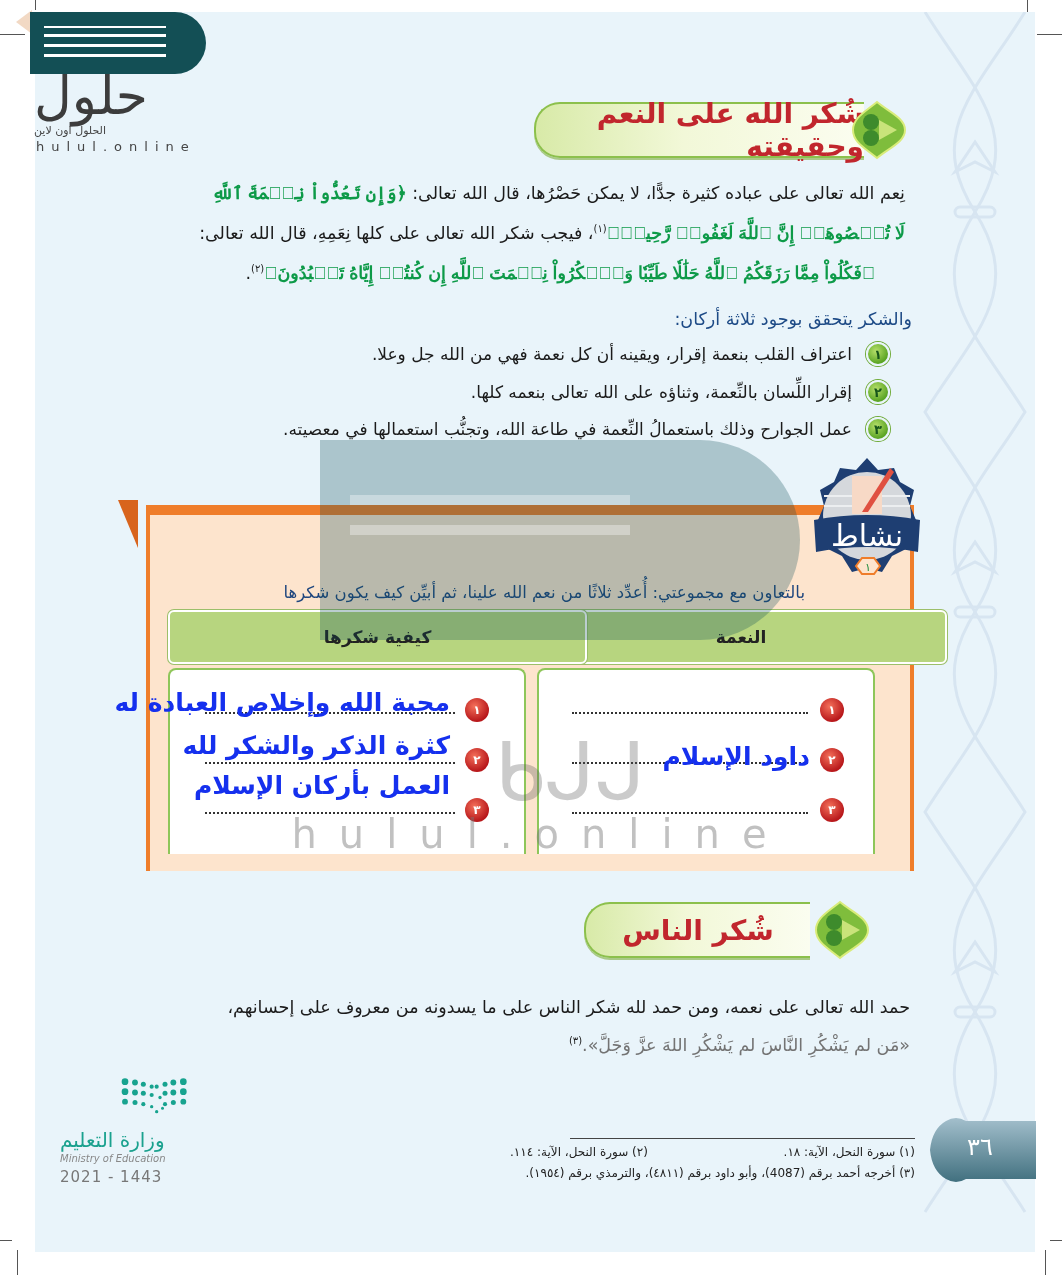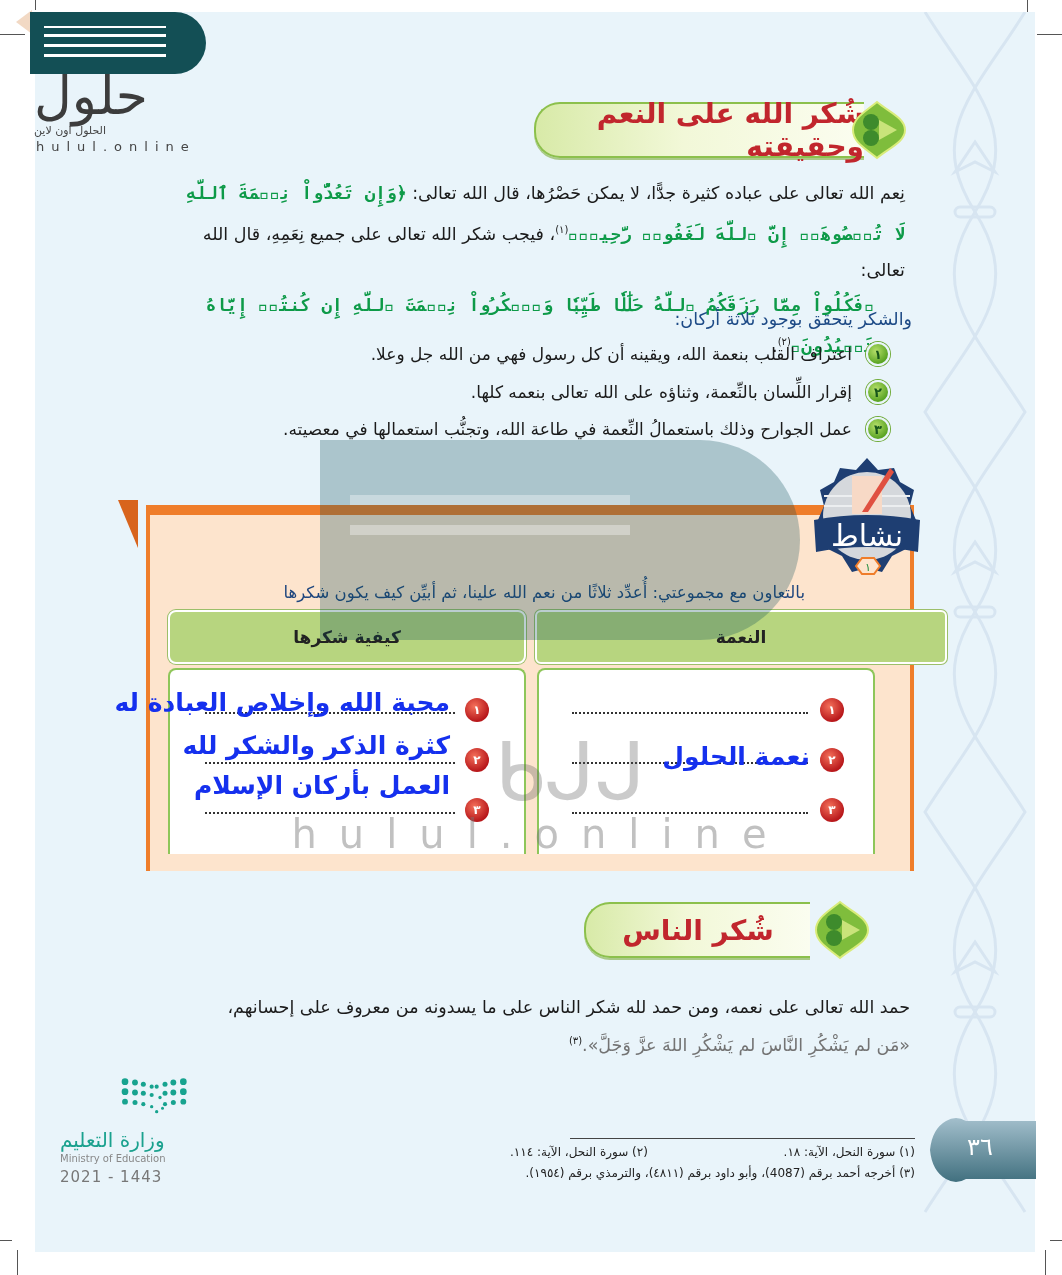--- a/index.html
+++ b/index.html
@@ -36,21 +36,21 @@
     background: linear-gradient(90deg, #d8eaa8 0%, #f2f8d8 45%, #fbfdf0 100%);
     border: 2px solid #8cc04c; border-right: none;
     box-shadow: 0 2px 0 #a9c987;
     display: flex; align-items: center; justify-content: center; direction: rtl; }
   .sec-head .title { color: #c1262d; font-weight: bold; font-size: 28px;
     font-family: "DejaVu Sans", sans-serif; }
   .sec-emblem { position: absolute; width: 64px; height: 64px; }
 
   .rtl { direction: rtl; text-align: right; }
   .para { position: absolute; font-size: 17.5px; color: #1b1b1b; line-height: 35px; }
-  .quran { color: #0d9a48; font-weight: bold; font-family: Liberation Mono, monospace; }
+  .quran { color: #0d9a48; font-weight: bold; font-family: Liberation Sans, sans-serif; }
   .blue-intro { color: #1d4a86; }
   .sup { font-size: 10px; vertical-align: super; }
 
   .pillar { position: absolute; display: flex; align-items: center; direction: rtl; font-size: 17px; color: #1b1b1b; }
   .num-green { width: 24px; height: 24px; border-radius: 50%;
     background: radial-gradient(circle at 40% 35%, #b7e06b, #5aa424 70%);
     border: 2px solid #e9f4fa; box-shadow: 0 0 0 1px #6faa37;
     color: #17551a; font-size: 13px; font-weight: bold;
     display: flex; align-items: center; justify-content: center; margin-left: 14px; }
 
@@ -83,21 +83,21 @@
   .footnotes { position: absolute; left: 470px; top: 1138px; width: 445px; font-size: 12px;
     color: #222; direction: rtl; text-align: right; line-height: 21px; }
   .fn-line { position: absolute; left: 570px; top: 1138px; width: 345px; height: 1px; background: #444; }
 
   .page-num { position: absolute; left: 926px; top: 1115px; width: 110px; height: 70px; }
   .page-num-text { position: absolute; left: 945px; top: 1133px; width: 70px; text-align: center;
     color: #fff; font-size: 24px; }
 
   .moe { position: absolute; left: 60px; top: 1075px; width: 180px; height: 120px; }
   .moe-ar { position: absolute; left: 60px; top: 1128px; font-size: 20px; color: #1aa18e; direction: rtl; }
-  .moe-en { position: absolute; left: 60px; top: 1153px; font-size: 10px; color: #888; }
+  .moe-en { position: absolute; left: 60px; top: 1153px; font-size: 10px; color: #888; font-style: italic; }
   .moe-yr { position: absolute; left: 60px; top: 1168px; font-size: 15px; color: #777; letter-spacing: 1px; }
 </style>
 </head>
 <body>
 
 <div class="crop" style="left:35px;top:0;width:1px;height:10px"></div>
 <div class="crop" style="left:0;top:34px;width:25px;height:1px"></div>
 <div class="crop" style="left:1027px;top:0;width:1px;height:25px"></div>
 <div class="crop" style="left:1037px;top:34px;width:25px;height:1px"></div>
 <div class="crop" style="left:0;top:1240px;width:12px;height:1px"></div>
@@ -141,62 +141,62 @@
   <circle cx="26" cy="24" r="8" fill="#3e8b2c"></circle>
     <circle cx="26" cy="40" r="8" fill="#3e8b2c"></circle>
   <path d="M34 22 L 52 32 L 34 42 Z" fill="#c9e37a"></path>
 </svg>
 
 <div class="para rtl" style="left:155px;top:176px;width:750px;">
   <div>
     <span>نِعم الله تعالى على عباده كثيرة جدًّا، لا يمكن حَصْرُها، قال الله تعالى: </span><span class="quran">﴿وَإِن تَعُدُّواْ نِعۡمَةَ ٱللَّهِ</span>
   </div>
   <div>
-    <span class="quran">لَا تُحۡصُوهَآۗ إِنَّ ٱللَّهَ لَغَفُورٞ رَّحِيمٞ﴾</span><span class="sup">(١)</span><span>، فيجب شكر الله تعالى على جميع نِعَمِهِ، قال الله تعالى:</span>
+    <span class="quran">لَا تُحۡصُوهَآۗ إِنَّ ٱللَّهَ لَغَفُورٞ رَّحِيمٞ﴾</span><span class="sup">(١)</span><span>، فيجب شكر الله تعالى على كلها نِعَمِهِ، قال الله تعالى:</span>
   </div>
   <div style="padding-right:30px">
     <span class="quran">﴿فَكُلُواْ مِمَّا رَزَقَكُمُ ٱللَّهُ حَلَٰلٗا طَيِّبٗا وَٱشۡكُرُواْ نِعۡمَتَ ٱللَّهِ إِن كُنتُمۡ إِيَّاهُ تَعۡبُدُونَ﴾</span><span class="sup">(٢)</span><span>.</span>
   </div>
 </div>
 
 <div class="para rtl blue-intro" style="left:400px;top:304px;width:512px;line-height:30px">والشكر يتحقق بوجود ثلاثة أركان:</div>
 
 <div class="pillar" style="right:172px;top:342px">
   <span class="num-green">١</span>
-  <span>اعتراف القلب بنعمة الله، ويقينه أن كل رسول فهي من الله جل وعلا.</span>
+  <span>اعتراف القلب بنعمة إقرار، ويقينه أن كل نعمة فهي من الله جل وعلا.</span>
 </div>
 <div class="pillar" style="right:172px;top:380px">
   <span class="num-green">٢</span>
   <span>إقرار اللِّسان بالنِّعمة، وثناؤه على الله تعالى بنعمه كلها.</span>
 </div>
 <div class="pillar" style="right:172px;top:417px">
   <span class="num-green">٣</span>
   <span>عمل الجوارح وذلك باستعمالُ النِّعمة في طاعة الله، وتجنُّب استعمالها في معصيته.</span>
 </div>
 
 <div class="activity-flap"></div>
 <div class="activity"></div>
 
 <div class="act-text rtl" style="left:165px;top:528px;width:640px;">
   <div>بالتعاون مع مجموعتي: أُعدِّد ثلاثًا من نعم الله علينا، ثم أبيِّن كيف يكون شكرها</div>
 </div>
 
 <div class="col-head" style="left:535px;width:412px;">النعمة</div>
-<div class="col-head" style="left:168px;width:358px;border-radius:8px;">كيفية شكرها</div>
+<div class="col-head" style="left:168px;width:419px;">كيفية شكرها</div>
 
 <div class="col-body" style="left:537px;width:338px;"></div>
 <div class="col-body" style="left:168px;width:358px;"></div>
 
 <div class="dots" style="left:572px;top:712px;width:236px"></div>
 <div class="num-red" style="left:820px;top:698px">١</div>
 <div class="dots" style="left:572px;top:762px;width:236px"></div>
 <div class="num-red" style="left:820px;top:748px">٢</div>
 <div class="dots" style="left:572px;top:812px;width:236px"></div>
 <div class="num-red" style="left:820px;top:798px">٣</div>
-<div class="handwrite" style="left:560px;top:742px;width:250px">نعمة الحلول</div>
+<div class="handwrite" style="left:560px;top:742px;width:250px">داود الإسلام</div>
 
 <div class="dots" style="left:205px;top:712px;width:250px"></div>
 <div class="num-red" style="left:465px;top:698px">١</div>
 <div class="dots" style="left:205px;top:762px;width:250px"></div>
 <div class="num-red" style="left:465px;top:748px">٢</div>
 <div class="dots" style="left:205px;top:812px;width:250px"></div>
 <div class="num-red" style="left:465px;top:798px">٣</div>
 <div class="handwrite" style="left:80px;top:688px;width:370px">محبة الله وإخلاص العبادة له</div>
 <div class="handwrite" style="left:80px;top:731px;width:370px">كثرة الذكر والشكر لله</div>
 <div class="handwrite" style="left:80px;top:771px;width:370px">العمل بأركان الإسلام</div>

